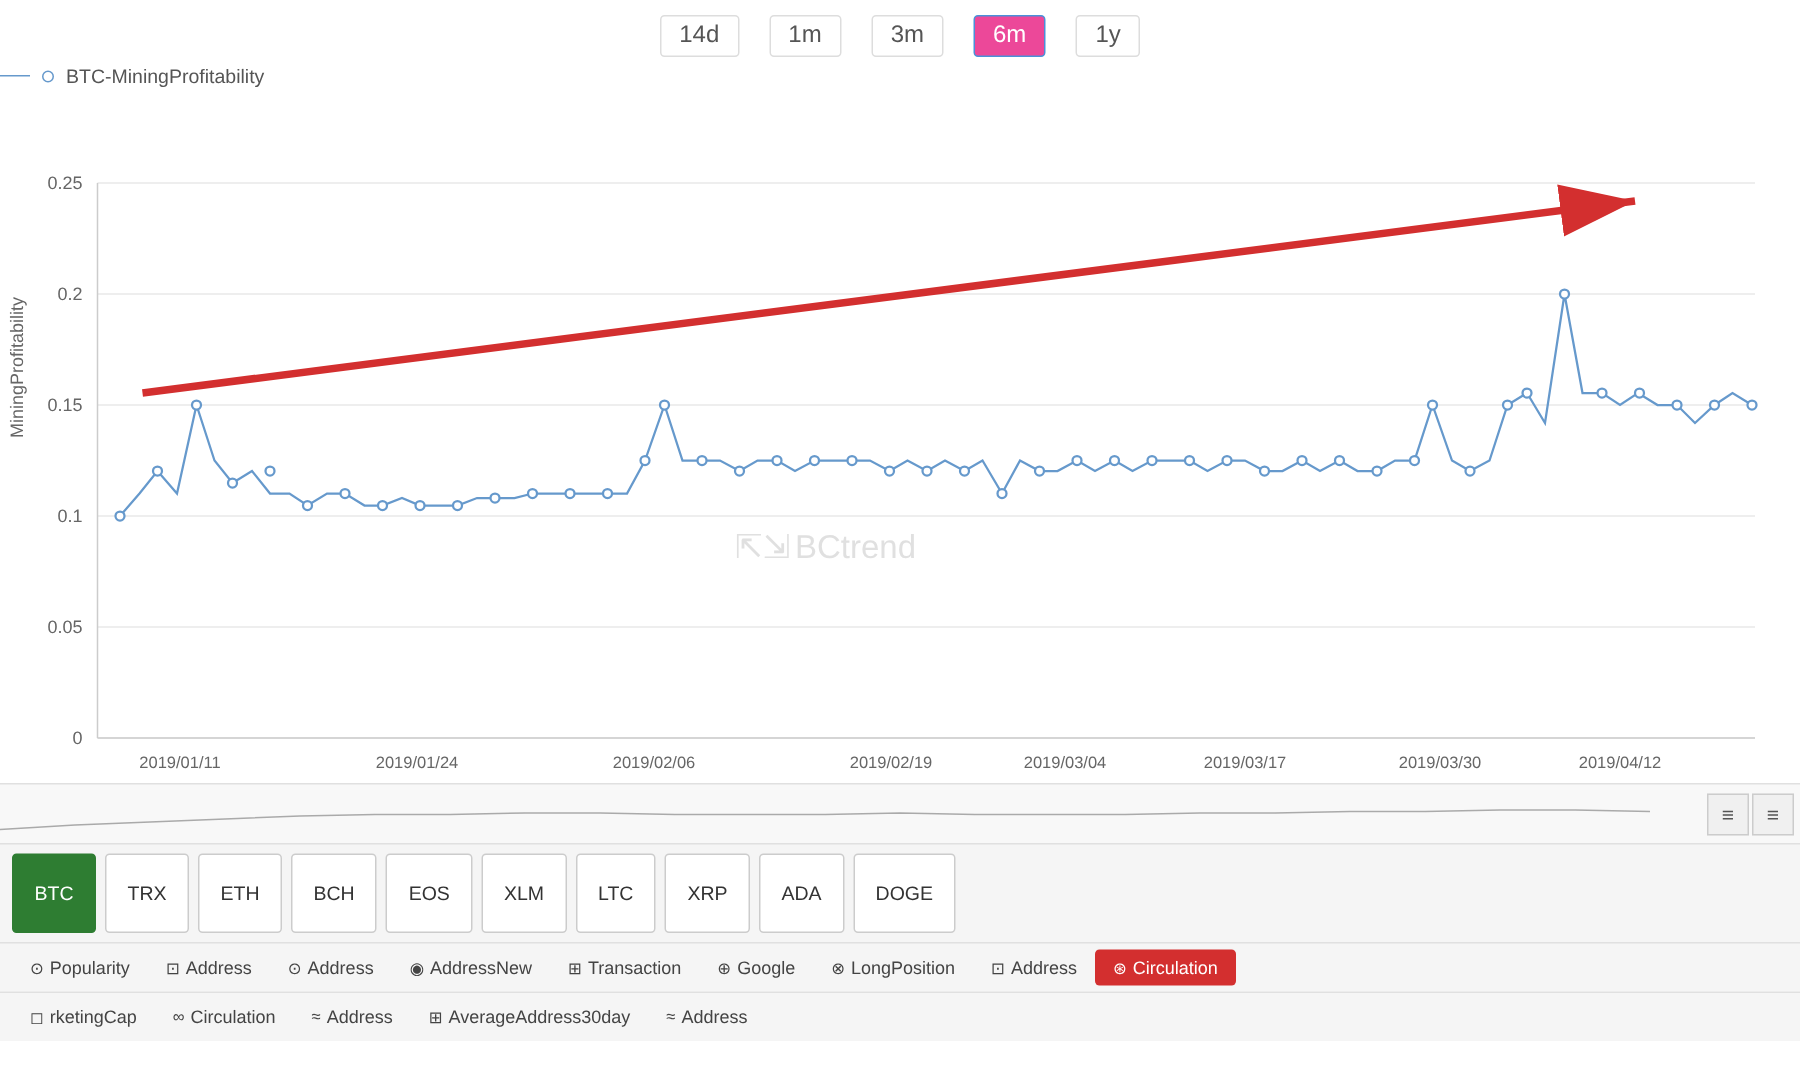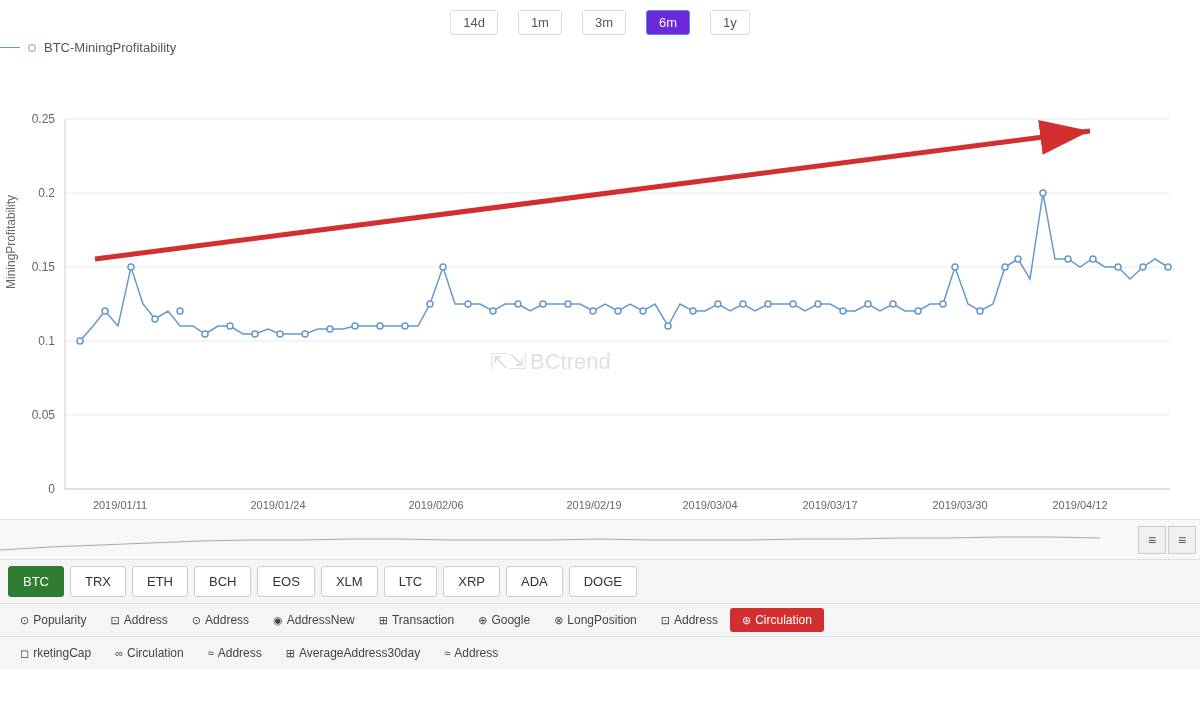--- a/index.html
+++ b/index.html
@@ -12,25 +12,25 @@
       justify-content: center;
       gap: 20px;
       padding: 10px 0 5px 0;
     }
     .time-btn {
       padding: 4px 12px;
       border: 1px solid #ddd;
       background: #fff;
       cursor: pointer;
       border-radius: 3px;
-      font-size: 13px;
+      font-size: 16px;
       color: #555;
     }
     .time-btn.active {
-      background: #6d28d9;
+      background: #ec4899;
       color: #fff;
       border-color: #4a90d9;
     }
 
     
     .chart-legend {
       display: flex;
       align-items: center;
       gap: 6px;
       font-size: 13px;
@@ -105,21 +105,21 @@
     .coin-tabs {
       display: flex;
       align-items: center;
       background: #f5f5f5;
       padding: 6px 8px;
       gap: 6px;
       border-top: 1px solid #e0e0e0;
       overflow-x: auto;
     }
     .coin-btn {
-      padding: 7px 14px;
+      padding: 18px 14px;
       border: 1px solid #ccc;
       background: #fff;
       cursor: pointer;
       border-radius: 3px;
       font-size: 13px;
       color: #333;
       font-weight: 500;
     }
     .coin-btn.active {
       background: #2e7d32;

